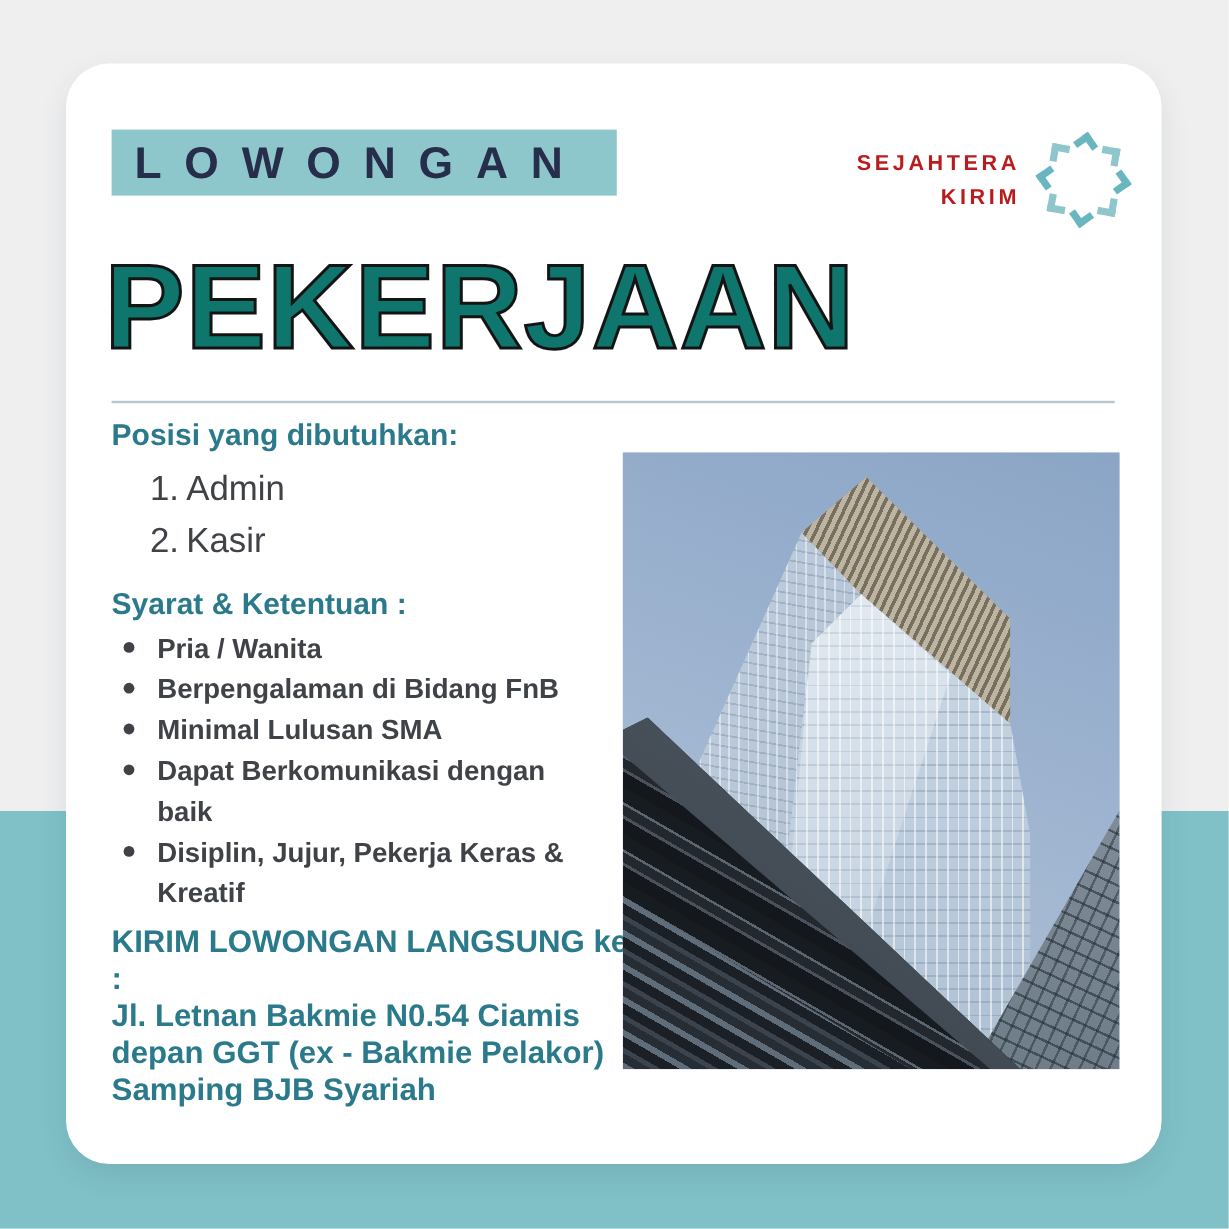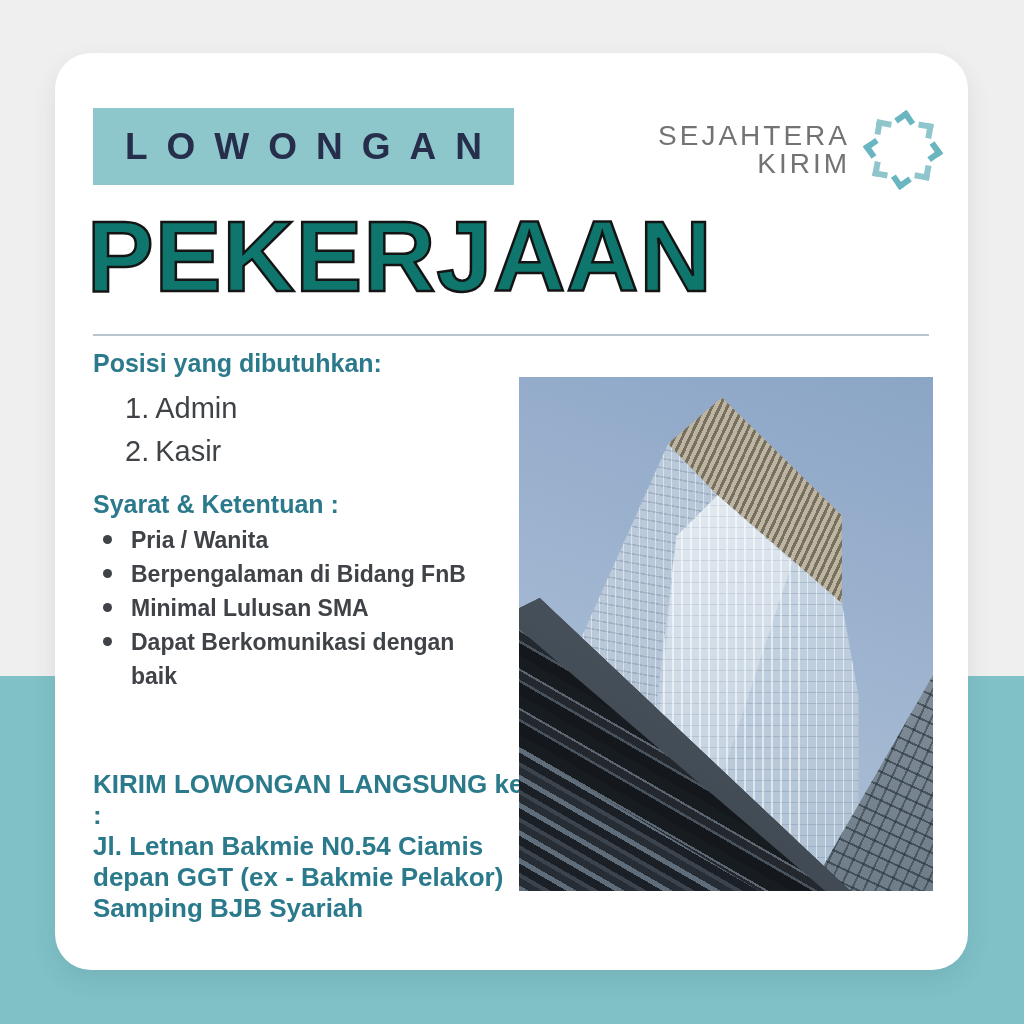--- a/index.html
+++ b/index.html
@@ -8,35 +8,35 @@
     position:relative; width:1024px; height:1024px; overflow:hidden;
     background:linear-gradient(180deg, #efeff0 0, #efeff0 676px, #7fc1c7 676px, #7fc1c7 100%);
   }
   .card {
     position:absolute; left:55px; top:53px; width:913px; height:917px;
     background:#ffffff; border-radius:36px;
     box-shadow:0 10px 24px rgba(40,60,70,.10);
   }
   
   .badge {
-    position:absolute; left:38px; top:55px; width:421px; height:77px;
-    background:#8ec7cb; display:flex; align-items:center; justify-content:center;
+    position:absolute; left:38px; top:55px; width:421px; height:55px;
+    background:#8ec7cb; display:flex; align-items:center; 
   }
   .badge span {
     font-size:37px; font-weight:bold; color:#262e4c;
     letter-spacing:19px; padding-left:19px;
   }
   .big-title {
     position:absolute; left:32px; top:146px;
     font-size:100px; font-weight:900; color:#0f766e;
     letter-spacing:1px; -webkit-text-stroke:2.5px #141414; white-space:nowrap;
   }
   
   .logo { position:absolute; top:58px; right:26px; display:flex; align-items:center; gap:14px; }
-  .logo-text { text-align:right; color:#737373; font-weight:normal; font-size:28px; letter-spacing:3px; line-height:28px; }
+  .logo-text { text-align:right; color:#b91c1c; font-weight:bold; font-size:18px; letter-spacing:3px; line-height:28px; }
   .logo-icon { position:relative; width:78px; height:78px; }
   .logo-icon .arm { position:absolute; left:50%; top:50%; width:0; height:0; }
   .logo-icon .chev {
     display:block; width:15px; height:15px;
     border-left:6px solid #8fc6cc; border-top:6px solid #8fc6cc;
     transform:rotate(45deg); margin-left:-11px; margin-top:-11px;
   }
   .logo-icon .arm:nth-child(odd) .chev { border-color:#6ab6c0; }
   .arm:nth-child(1){ transform:rotate(10deg)  translate(0,-26px); }
   .arm:nth-child(2){ transform:rotate(55deg)  translate(0,-26px); }
@@ -175,20 +175,21 @@
       </li>
     </ol>
 
     <div class="sec-heading syarat-heading" data-interactable="false">Syarat &amp; Ketentuan :</div>
 
     <ul class="bullets" data-interactable="false">
       <li data-interactable="false"><span class="dot" data-interactable="false"></span><span data-interactable="false">Pria / Wanita</span></li>
       <li data-interactable="false"><span class="dot" data-interactable="false"></span><span data-interactable="false">Berpengalaman di Bidang FnB</span></li>
       <li data-interactable="false"><span class="dot" data-interactable="false"></span><span data-interactable="false">Minimal Lulusan SMA</span></li>
       <li data-interactable="false"><span class="dot" data-interactable="false"></span><span data-interactable="false">Dapat Berkomunikasi dengan baik</span></li>
+      <li data-interactable="false"><span class="dot" data-interactable="false"></span><span data-interactable="false">Disiplin, Jujur, Pekerja Keras &amp; Kreatif</span></li>
     </ul>
 
     <div class="apply" data-interactable="false">
       <div data-interactable="false">KIRIM LOWONGAN LANGSUNG ke :</div>
       <div data-interactable="false">Jl. Letnan Bakmie N0.54 Ciamis</div>
       <div data-interactable="false">depan GGT (ex - Bakmie Pelakor)</div>
       <div data-interactable="false">Samping BJB Syariah</div>
     </div>
 
     <div class="photo" data-interactable="false">

